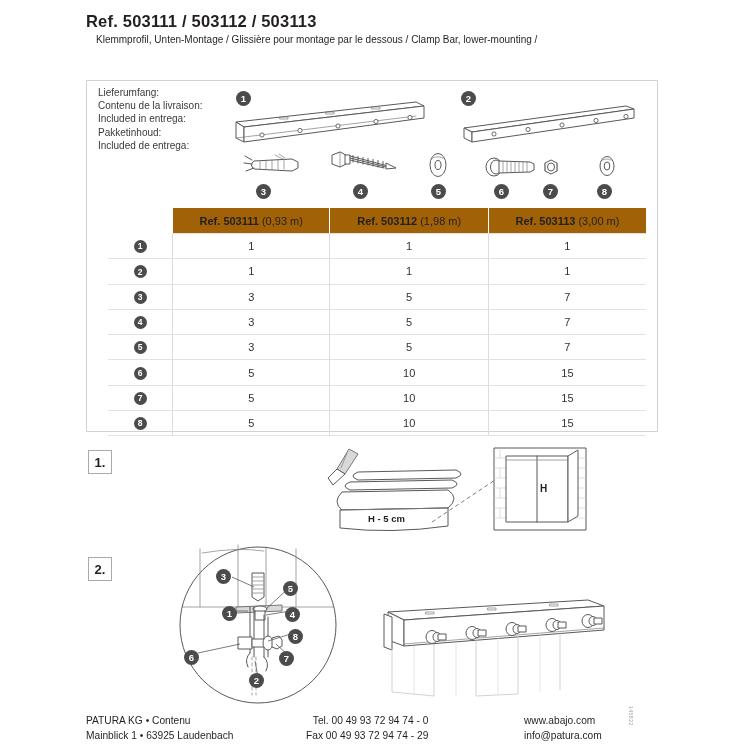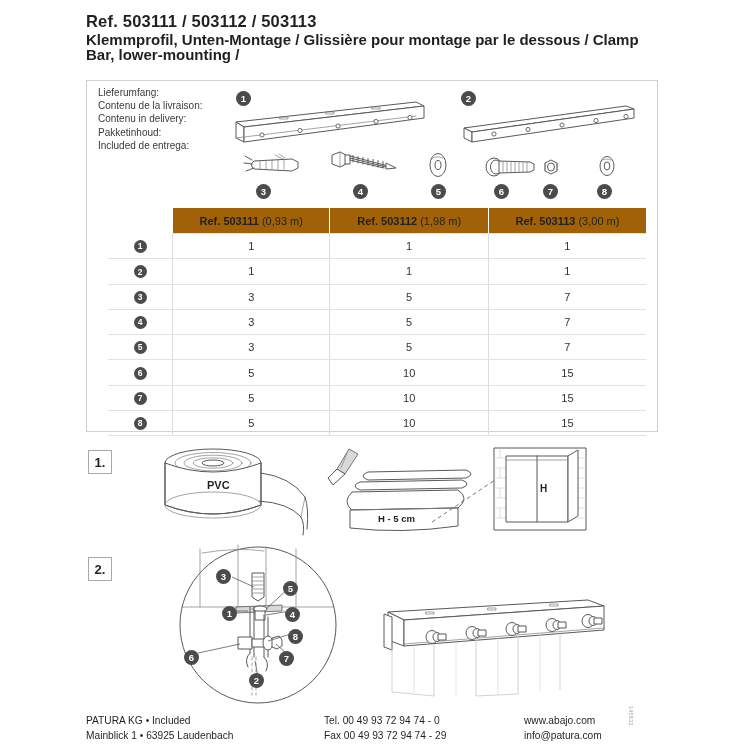--- a/index.html
+++ b/index.html
@@ -22,24 +22,24 @@
   .doc-title {
     position: absolute;
     left: 86px; top: 12px;
     font-size: 16.5px;
     font-weight: bold;
     letter-spacing: 0.2px;
     color: #231f20;
   }
   .doc-subtitle {
     position: absolute;
-    left: 86px; top: 33px;
+    left: 96px; top: 33px;
     width: 560px;
-    font-size: 15px;
-    font-weight: bold;
+    font-size: 10px;
+    font-weight: normal;
     line-height: 14.5px;
     color: #231f20;
   }
 
   
   .delivery-box {
     position: absolute;
     left: 86px; top: 80px;
     width: 572px; height: 352px;
     border: 1px solid #d2d2d2;
@@ -137,21 +137,21 @@
   .footer {
     position: absolute;
     left: 86px; top: 714px;
     width: 560px;
     font-size: 10.2px;
     line-height: 14.6px;
     color: #231f20;
   }
   .footer .col { position: absolute; top: 0; }
   .footer .c1 { left: 0; }
-  .footer .c2 { left: 238px; }
+  .footer .c2 { left: 220px; text-align: right; }
   .footer .c3 { left: 438px; }
   .side-code {
     position: absolute;
     left: 628px; top: 706px;
     font-size: 5.2px;
     color: #a0a0a0;
     writing-mode: vertical-rl;
     letter-spacing: 0.4px;
   }
 </style>
@@ -163,21 +163,21 @@
   <div class="doc-title">Ref. 503111 / 503112 / 503113</div>
   <div class="doc-subtitle">
     <span>Klemmprofil, Unten-Montage / Glissière pour montage par le dessous / Clamp Bar, lower-mounting /</span><br>
   </div>
 
   <div class="delivery-box"></div>
 
   <div class="delivery-langs">
     <div>Lieferumfang:</div>
     <div>Contenu de la livraison:</div>
-    <div>Contenu in delivery:</div>
+    <div>Included in entrega:</div>
     <div>Pakketinhoud:</div>
     <div>Included de entrega:</div>
   </div>
 
   <div class="part-label" style="left:236px; top:88px;">
     <span class="badge">1</span>
   </div>
   <div class="illus" style="left:228px; top:100px;">
     <svg width="200" height="48" viewBox="0 0 200 48">
       <polygon class="fillw" points="8,22 188,2 196,6 16,27"></polygon>
@@ -352,48 +352,30 @@
         <td class="numcell"><span class="badge sm">8</span></td>
         <td class="vcell">5</td>
         <td class="vcell">10</td>
         <td class="vcell">15</td>
       </tr>
     </tbody>
   </table>
 
   <div class="step-box" style="left:88px; top:450px;">1.</div>
 
-  <div class="illus" style="left:155px; top:443px;">
-    <svg width="200" height="100" viewBox="0 0 200 100">
-
-      <ellipse class="fillw" cx="58" cy="20" rx="48" ry="14"></ellipse>
-      <ellipse class="ln-t" cx="58" cy="20" rx="38" ry="10.5"></ellipse>
-      <ellipse class="ln-t" cx="58" cy="20" rx="29" ry="7.8"></ellipse>
-      <ellipse class="ln-t" cx="58" cy="20" rx="20" ry="5.2"></ellipse>
-      <ellipse class="fillw" cx="58" cy="20" rx="11" ry="3"></ellipse>
-      <path class="fillw" d="M10,20 L10,62 Q58,80 106,62 L106,20 Q58,38 10,20 Z" style="fill:#fff"></path>
-      <path class="ln" d="M10,20 L10,62 Q58,80 106,62 L106,20"></path>
-      <ellipse class="ln-t" cx="58" cy="62" rx="48" ry="13"></ellipse>
-      <text x="52" y="46" font-family="Liberation Sans, sans-serif" font-size="11" font-weight="bold" fill="#231f20">PVC</text>
-
-      <path class="ln" d="M106,30 Q136,34 150,54 Q154,66 152,86"></path>
-      <path class="ln" d="M104,58 Q134,60 146,74 Q150,82 148,92"></path>
-      <path class="ln-t" d="M150,54 L146,74"></path>
-    </svg>
-  </div>
 
   <div class="illus" style="left:325px; top:447px;">
     <svg width="40" height="44" viewBox="0 0 40 44">
       <polygon class="fillg" points="24,2 33,7 20,27 12,22"></polygon>
       <polygon class="fillw" points="12,22 20,27 8,38 3,31"></polygon>
       <line class="ln-t" x1="22" y1="6" x2="16" y2="21"></line>
     </svg>
   </div>
 
-  <div class="illus" style="left:344px; top:460px;">
+  <div class="illus" style="left:334px; top:460px;">
     <svg width="140" height="86" viewBox="0 0 140 86">
       <path class="fillw" d="M24,12 L122,10 Q132,14 122,18 L24,20 Q14,16 24,12 Z"></path>
       <path class="fillw" d="M16,22 L118,20 Q128,24 118,28 L16,30 Q6,26 16,22 Z"></path>
       <path class="fillw" d="M8,32 L114,30 Q126,38 114,48 L8,50 Q-2,42 8,32 Z"></path>
       <path class="fillw" d="M6,50 L114,48 L114,66 Q58,74 6,68 Z"></path>
       <line class="ln-t" x1="6" y1="50" x2="114" y2="48"></line>
       <text x="34" y="62" font-family="Liberation Sans, sans-serif" font-size="9.5" font-weight="bold" fill="#231f20">H - 5 cm</text>
     </svg>
   </div>
 
@@ -535,21 +517,21 @@
         <path d="M22,104 L64,108 M106,108 L148,106"></path>
       </g>
       <g stroke="#dadada" stroke-width="0.7" fill="none">
         <path d="M44,58 L44,106 M86,54 L86,108 M128,50 L128,107 M170,46 L170,104"></path>
       </g>
     </svg>
   </div>
 
   <div class="footer">
     <div class="col c1">
-      <div>PATURA KG • Included</div>
+      <div>PATURA KG • Contenu</div>
       <div>Mainblick 1 • 63925 Laudenbach</div>
     </div>
     <div class="col c2">
       <div>Tel. 00 49 93 72 94 74 - 0</div>
       <div>Fax 00 49 93 72 94 74 - 29</div>
     </div>
     <div class="col c3">
       <div>www.abajo.com</div>
       <div>info@patura.com</div>
     </div>

